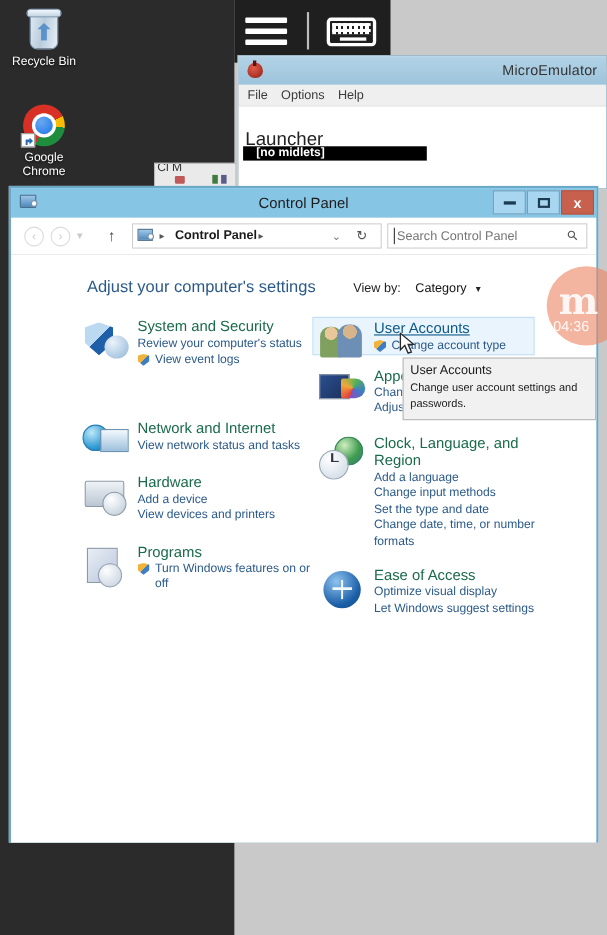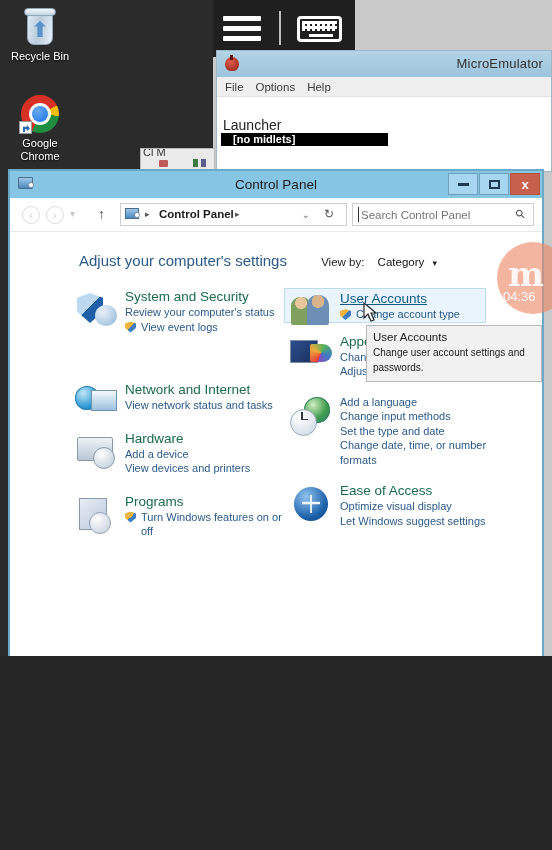--- a/index.html
+++ b/index.html
@@ -2,21 +2,21 @@
 <html><head>
 <meta charset="utf-8">
 <style>
   * { box-sizing: border-box; margin: 0; padding: 0; }
   html, body {
     width: 552px; height: 850px;
     font-family: "Liberation Sans", sans-serif;
     overflow: hidden;
     background: #262626;
   }
-  #screen { position: relative; width: 552px; height: 656px; overflow: hidden; background:#000000; }
+  #screen { position: relative; width: 552px; height: 850px; overflow: hidden; background:#000000; }
 
   
   .desktop-left { position:absolute; left:0; top:0; width:213px; height:850px; background:#2b2b2b; }
   .desktop-right { position:absolute; left:213px; top:0; width:339px; height:850px; background:#c9c9c9; }
 
   .dicon { position:absolute; width:80px; text-align:center; color:#fff; font-size:11px;
            line-height:13px; text-shadow:0 1px 2px rgba(0,0,0,.9); }
   .dicon .glyph { display:block; margin:0 auto 4px auto; position:relative; }
 
   
@@ -60,21 +60,21 @@
               background:linear-gradient(180deg,#b3d3e6,#9cc4dc); }
   .me-title .t { position:absolute; right:8px; top:5px; font-size:13px; color:#333; letter-spacing:.2px; }
   .me-icon { position:absolute; left:8px; top:6px; width:14px; height:14px; }
   .me-icon:before { content:""; position:absolute; inset:0; border-radius:50% 50% 45% 45%;
      background:radial-gradient(circle at 40% 35%,#e15b4a,#8e1f14); }
   .me-icon:after { content:""; position:absolute; left:5px; top:-2px; width:3px; height:5px; background:#5c1208; }
   .me-menu { height:20px; background:#efefef; border-bottom:1px solid #e2e2e2;
              display:flex; align-items:center; gap:12px; padding-left:8px; }
   .me-menu span { font-size:11.5px; color:#3b3b3b; }
   .me-body { position:relative; height:74px; background:#fff; }
-  .me-launcher { position:absolute; left:6px; top:20px; font-size:14px; color:#222; }
+  .me-launcher { position:absolute; left:6px; top:20px; font-size:17px; color:#222; }
   .me-midlets { position:absolute; left:4px; top:36px; width:167px; height:13px; background:#000;
      color:#fff; font-size:11px; font-weight:bold; padding-left:12px; line-height:13px; }
 
   
   .sliver { position:absolute; left:140px; top:148px; width:75px; height:22px;
             background:#eaeaea; border:1px solid #b9b9b9; overflow:hidden; }
   .sliver .m1 { position:absolute; left:18px; top:11px; width:9px; height:7px; background:#c05a5a; border-radius:1px; }
   .sliver .m2 { position:absolute; left:52px; top:10px; width:5px; height:8px; background:#3f7a3f; }
   .sliver .m3 { position:absolute; left:60px; top:10px; width:5px; height:8px; background:#5d5d8a; }
   .sliver .txt { position:absolute; left:2px; top:-3px; font-size:11px; color:#333; }
@@ -382,20 +382,21 @@
             <span class="ci ic-appear"></span>
             <div class="title">Appearance</div>
             <div class="link">Change desktop background</div>
             <div class="link">Adjust screen resolution</div>
           </div>
 
           <div class="cat" style="margin-bottom:16px;">
             <span class="ci ic-clock">
                 <span class="hands"></span>
               </span>
+            <div class="title">Clock, Language, and Region</div>
             <div class="link">Add a language</div>
             <div class="link">Change input methods</div>
             <div class="link">Set the type and date</div>
             <div class="link">Change date, time, or number formats</div>
           </div>
 
           <div class="cat">
             <span class="ci ic-ease"></span>
             <div class="title">Ease of Access</div>
             <div class="link">Optimize visual display</div>

